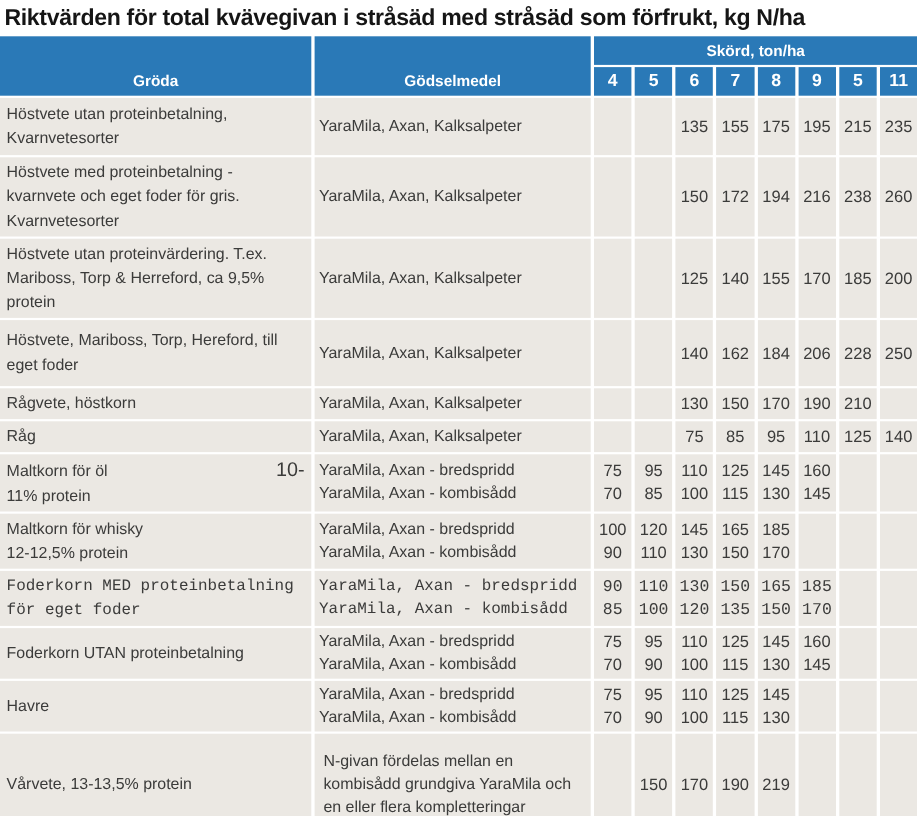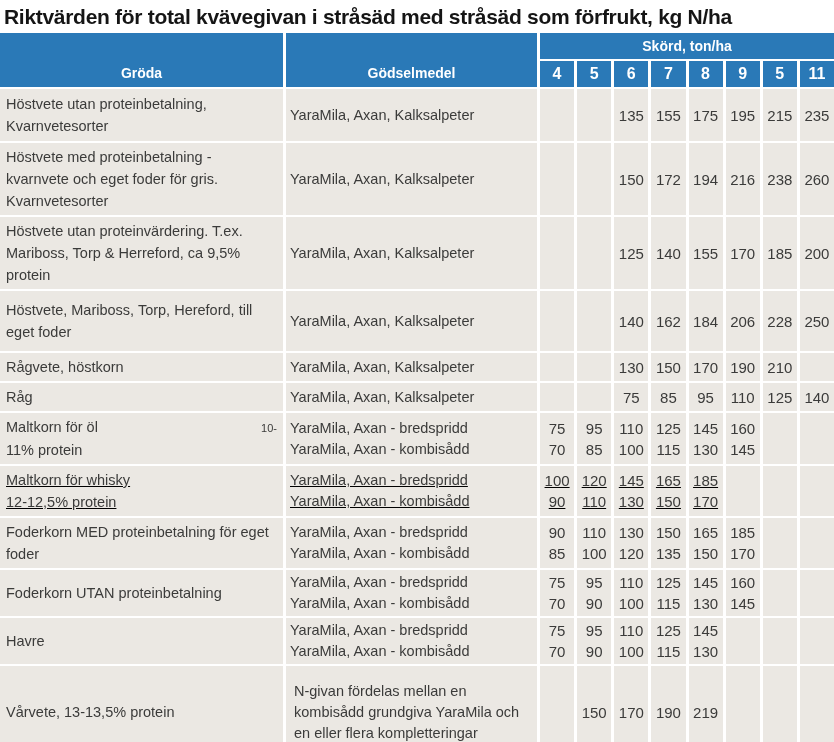--- a/index.html
+++ b/index.html
@@ -17,21 +17,21 @@
   th.group-h { height:24px; font-size:14px; text-align:center; vertical-align:middle; }
   th.span-h  { vertical-align:bottom; text-align:center; font-size:14px; padding-bottom:6px; }
   th.yield-h { height:24px; font-size:16px; text-align:center; vertical-align:middle; }
   td { background:var(--rowbg); color:#3b3b3a; }
   td.crop-cell { text-align:left; vertical-align:middle; padding:3px 6px; font-size:14.5px; line-height:22px; }
   td.fert-cell { vertical-align:middle; font-size:14.5px; padding:2px 4px; }
   td.fert-cell.left { text-align:left; padding:2px 8px; }
   td.fert-cell div, td.val-cell div { line-height:21px; }
   td.val-cell { text-align:center; vertical-align:middle; font-size:15px; padding:0; }
   .crop-line.split { display:flex; justify-content:space-between; align-items:baseline; }
-  .crop-line.split span:last-child { font-size:11px;margin-left:36px; }
+  .crop-line.split span:last-child { font-size:18px;margin-left:36px; }
 </style>
 </head>
 <body>
 
 <div class="page">
   <div class="page-title">Riktvärden för total kvävegivan i stråsäd med stråsäd som förfrukt, kg N/ha</div>
 
   <table class="ntable">
     <colgroup>
       <col style="width:283px">
@@ -281,21 +281,21 @@
           </td>
           <td class="val-cell">
             <div></div>
             <div></div>
           </td>
           <td class="val-cell">
             <div></div>
             <div></div>
           </td>
         </tr>
-        <tr style="height: 44px; text-decoration: underline;">
+        <tr style="height: 44px;">
           <td class="crop-cell">
             <div class="crop-line">Maltkorn för whisky</div>
             <div class="crop-line">12-12,5% protein</div>
           </td>
           <td class="fert-cell">
             <div>YaraMila, Axan - bredspridd</div>
             <div>YaraMila, Axan - kombisådd</div>
           </td>
           <td class="val-cell">
             <div>100</div>
@@ -323,21 +323,21 @@
           </td>
           <td class="val-cell">
             <div></div>
             <div></div>
           </td>
           <td class="val-cell">
             <div></div>
             <div></div>
           </td>
         </tr>
-        <tr style="height: 44px;">
+        <tr style="height: 44px; font-family: Liberation Mono, monospace;">
           <td class="crop-cell">Foderkorn MED proteinbetalning för eget foder</td>
           <td class="fert-cell">
             <div>YaraMila, Axan - bredspridd</div>
             <div>YaraMila, Axan - kombisådd</div>
           </td>
           <td class="val-cell">
             <div>90</div>
             <div>85</div>
           </td>
           <td class="val-cell">

